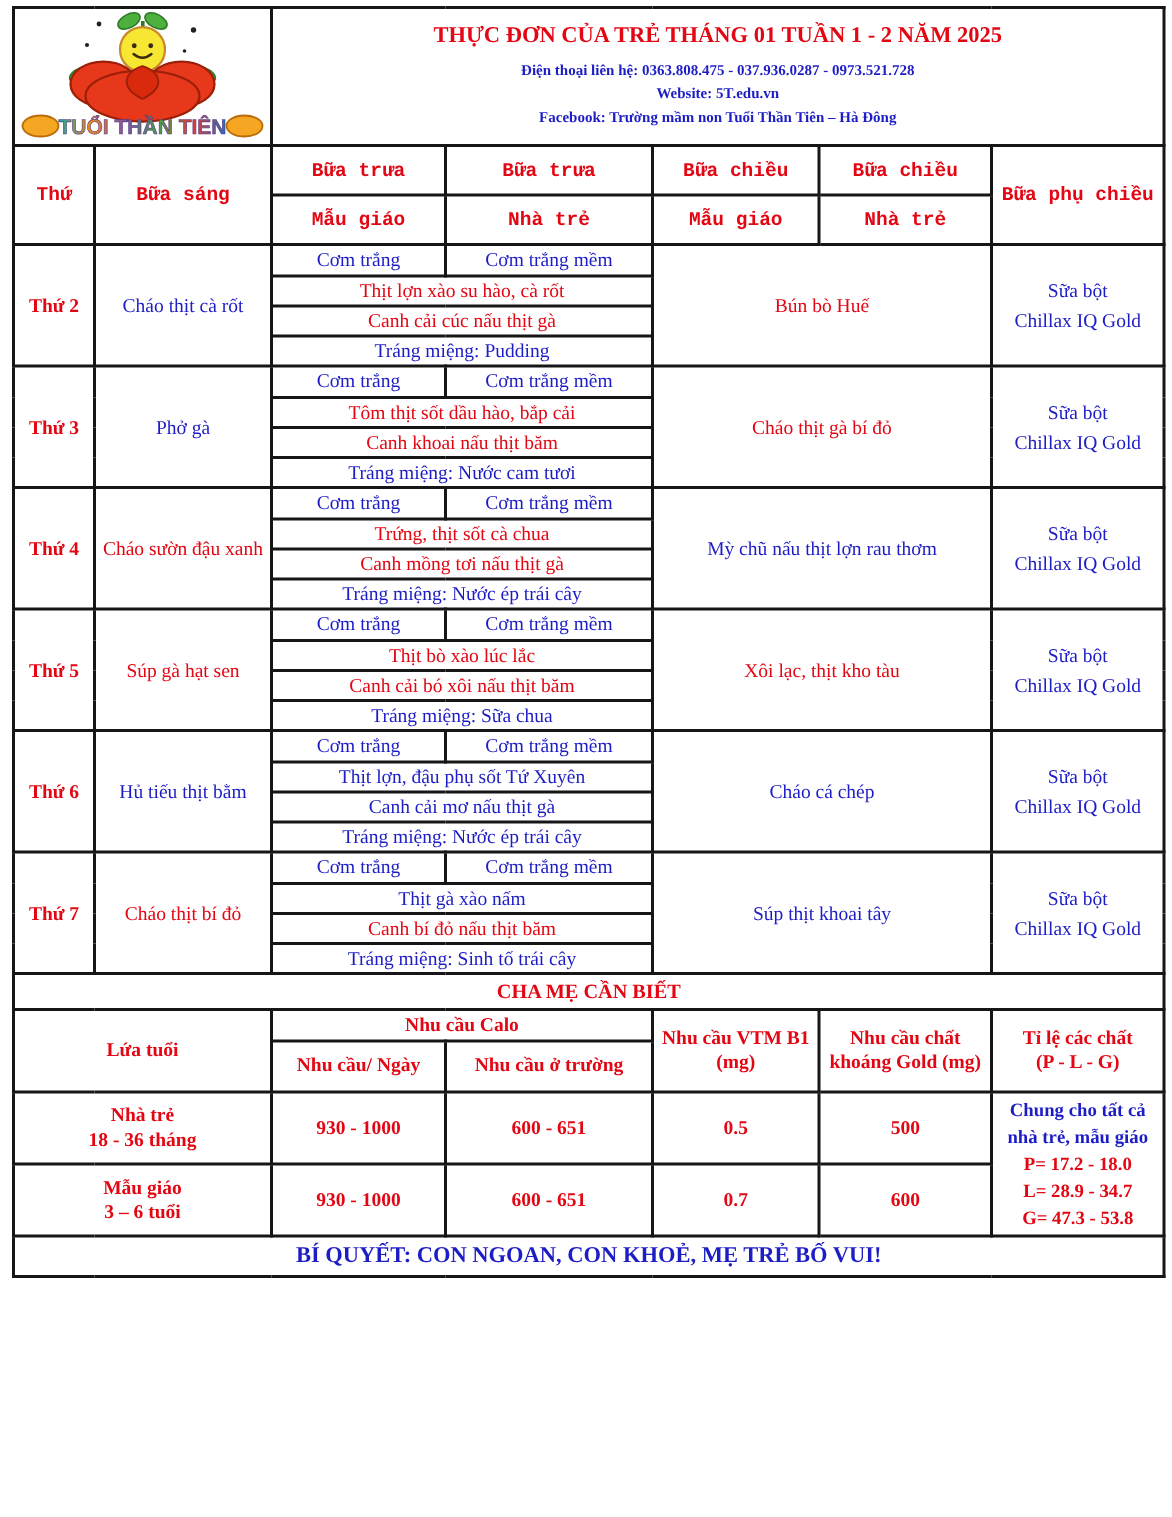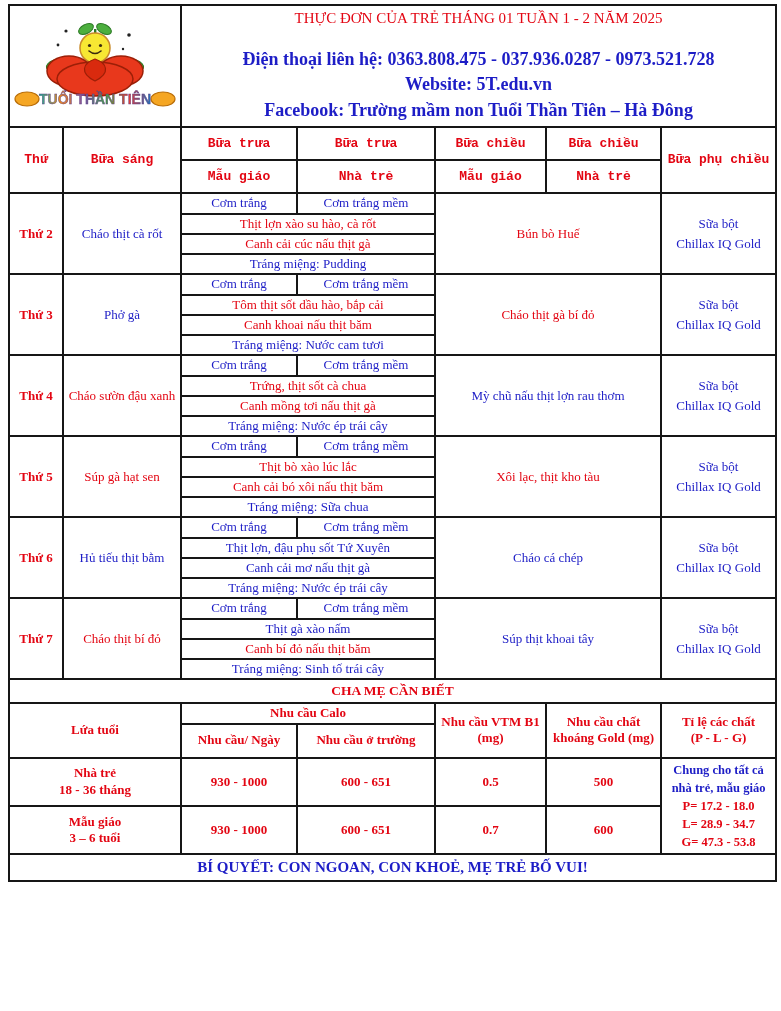--- a/index.html
+++ b/index.html
@@ -16,22 +16,22 @@
   tr.hdr-block td { height:88px; }
   tr.mh td  { height:33px; font-weight:bold; color:var(--red);font-family:Liberation Mono, monospace; }
   tr.r26 td { height:14px; }
   tr.band-row td { height:24px; font-weight:bold; color:var(--red); font-size:13.5px; }
   tr.nh1 td { height:20px; font-weight:bold; color:var(--red); }
   tr.nh2 td { height:34px; font-weight:bold; color:var(--red); }
   tr.nd td  { height:46px; font-weight:bold; color:var(--red); }
   tr.foot-row td { height:27px; font-weight:bold; color:var(--blue); font-size:15px; }
   .logo-cell { padding:0; }
   .title-cell { vertical-align:middle; padding:2px 4px; }
-  .title-line  { font-size:15px; font-weight:normal; color:var(--red); margin:1px 0 20px; }
-  .sub-line    { font-size:18px; font-weight:bold; color:var(--blue); margin:3px 0; }
+  .title-line  { font-size:15px; font-weight:bold; color:var(--red); margin:1px 0 8px; }
+  .sub-line    { font-size:10px; font-weight:bold; color:var(--blue); margin:3px 0; }
   .two-line div { line-height:1.5; }
   .ratio-cell { font-size:12.5px; font-weight:bold; line-height:1.45; padding:2px 1px; }
   .nowrap { white-space:nowrap; }
 </style>
 </head>
 <body>
 
 <div class="page">
 <table class="doc">
   <colgroup>

